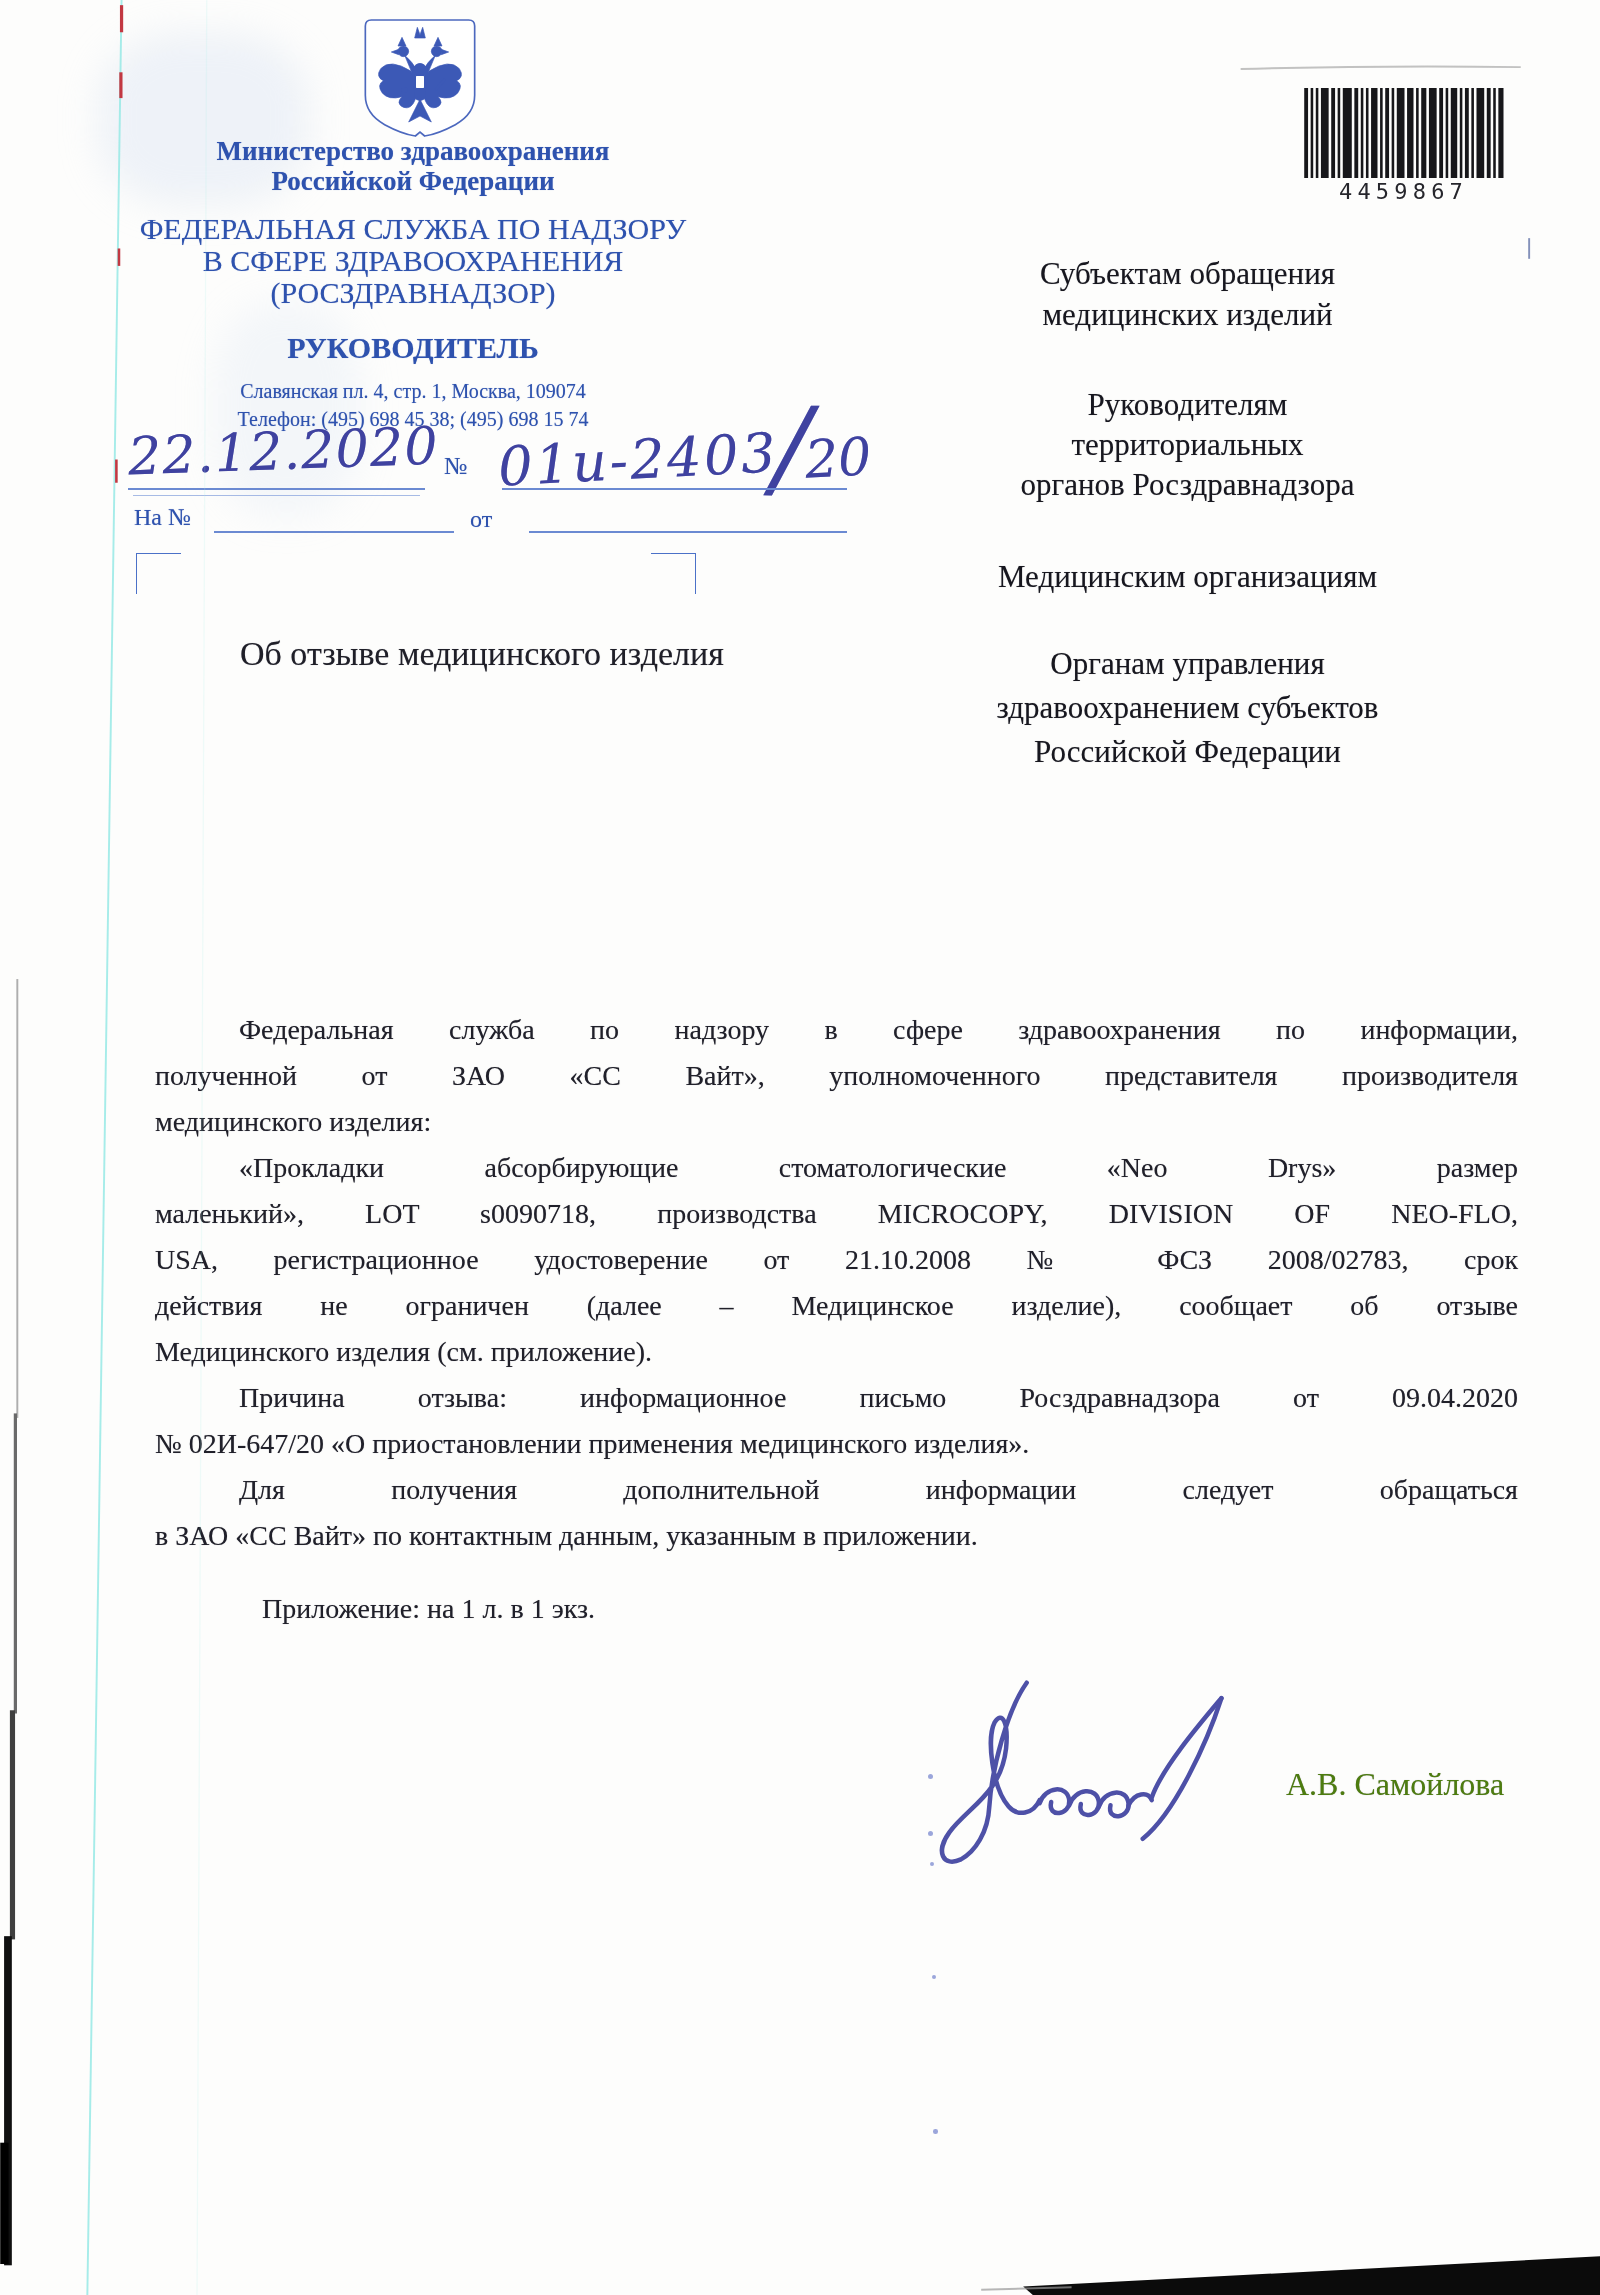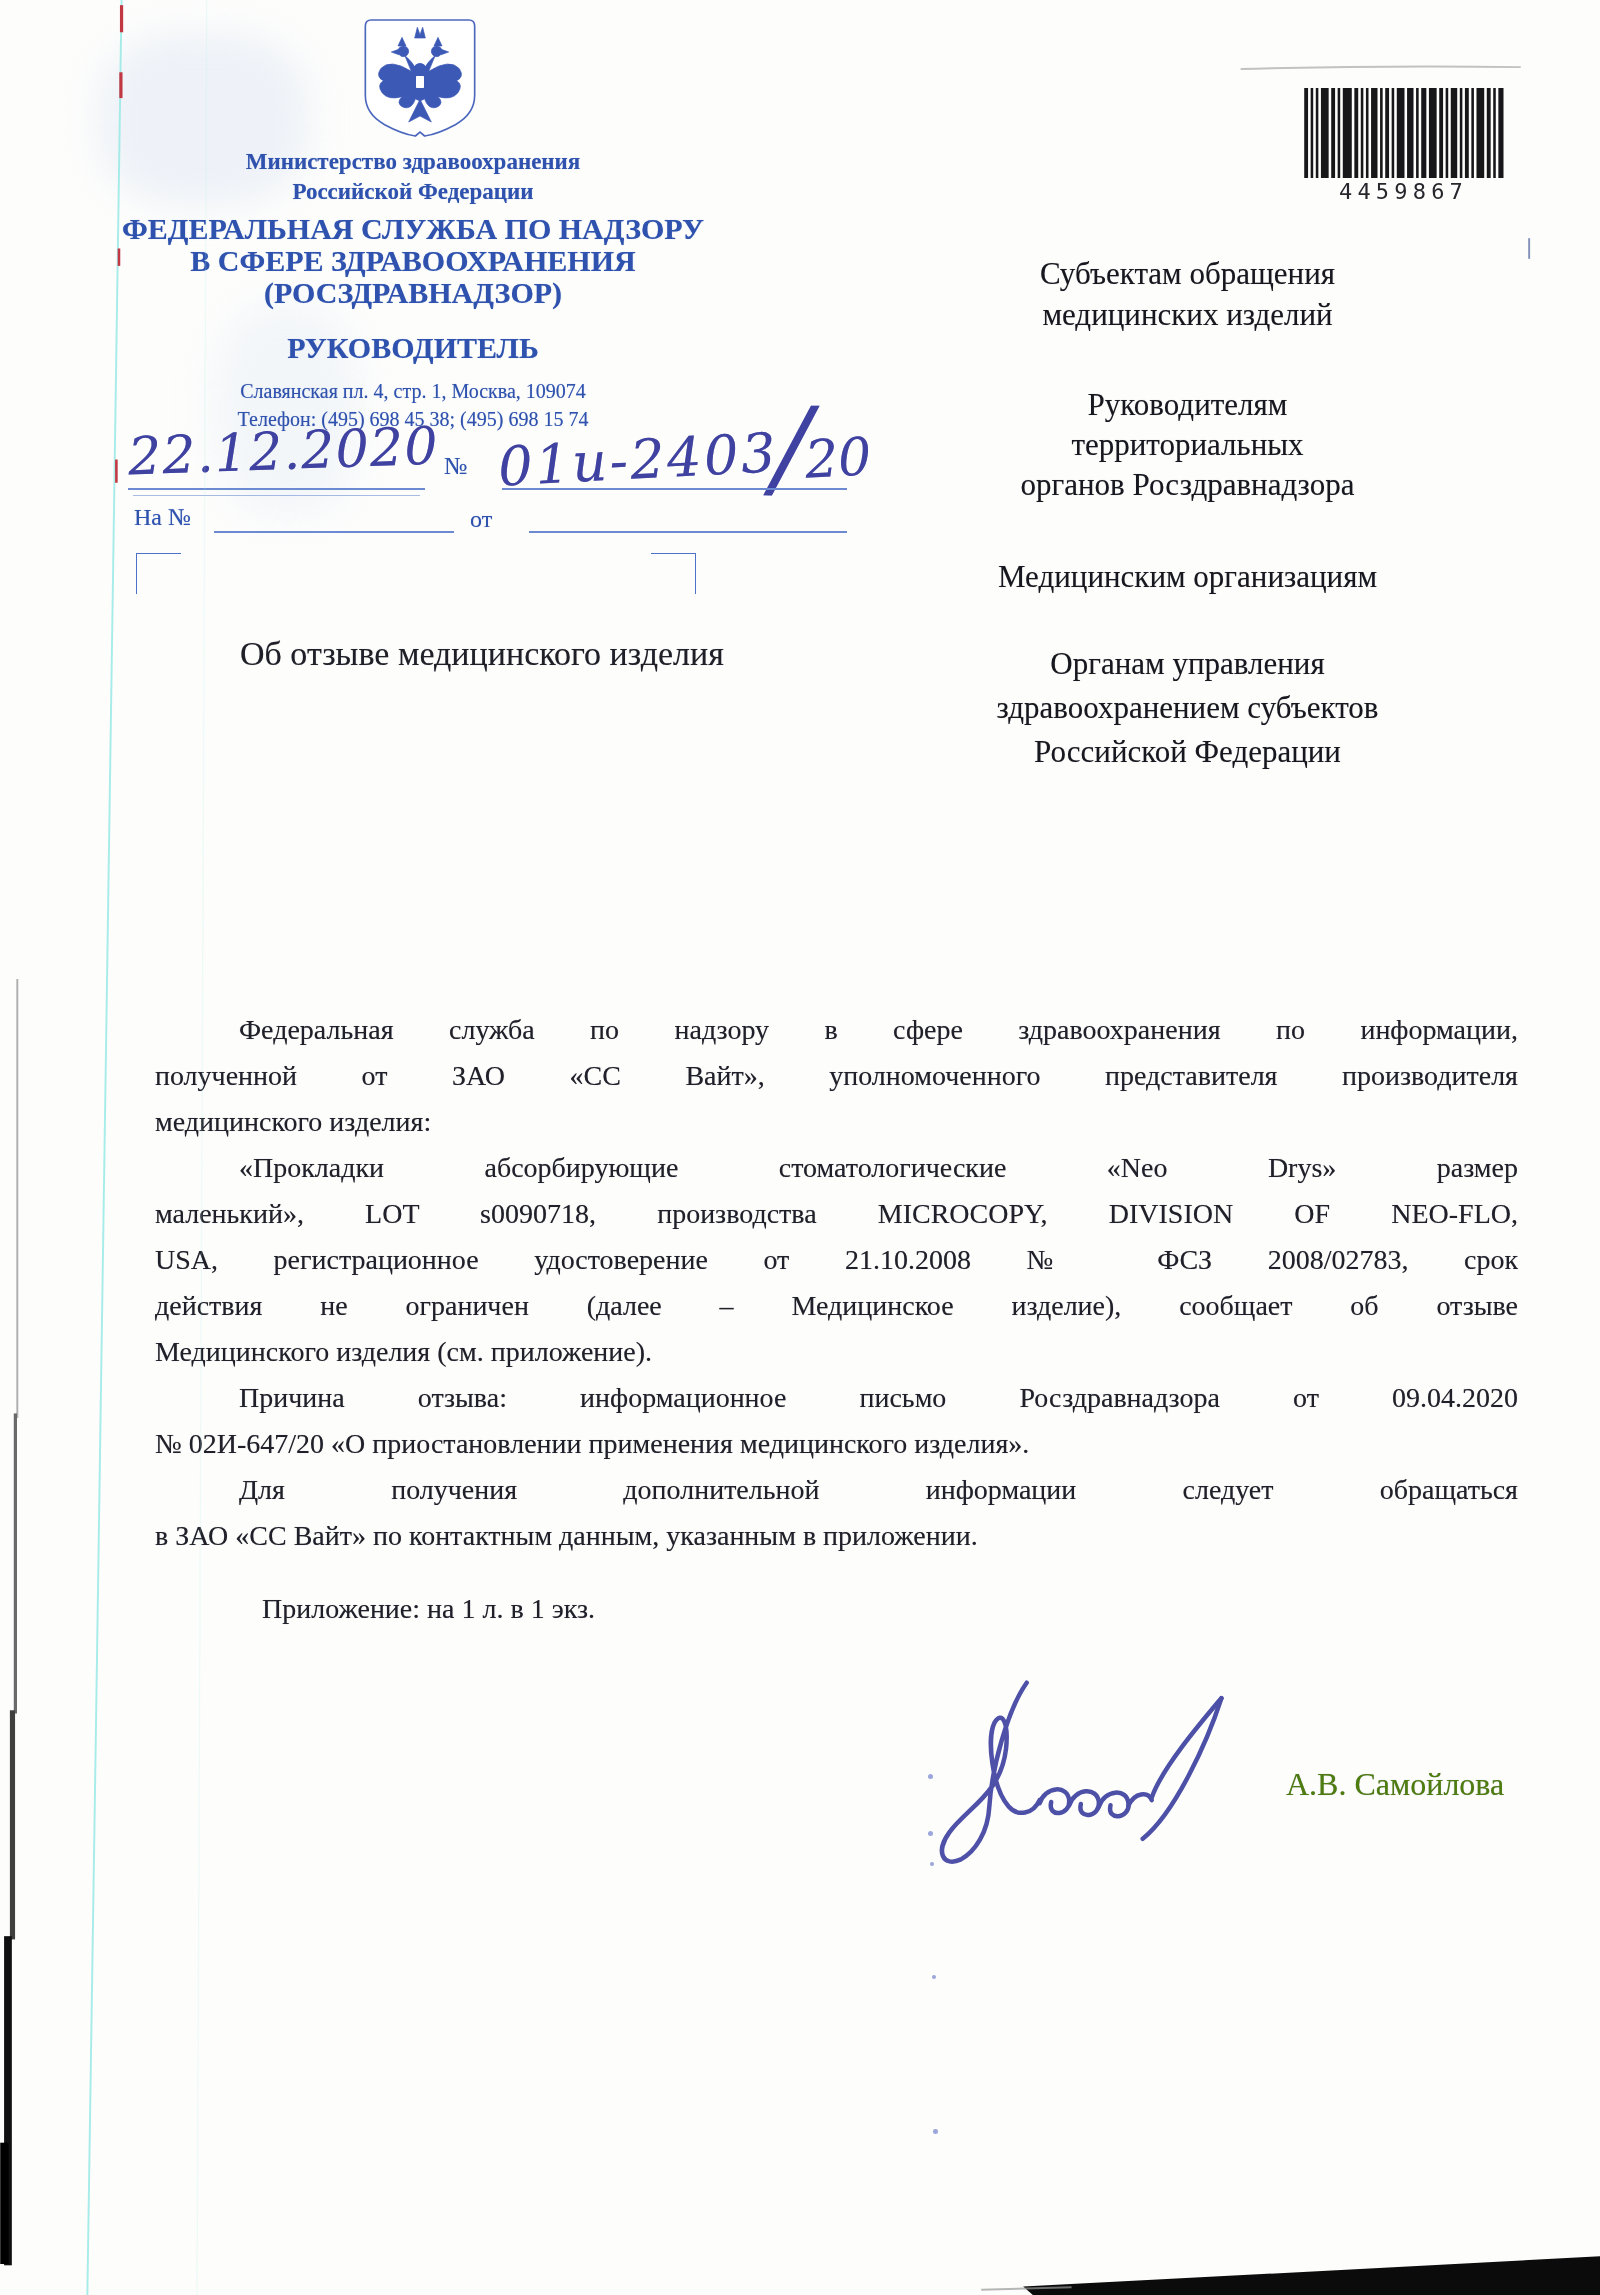--- a/index.html
+++ b/index.html
@@ -12,22 +12,22 @@
   .abs { position:absolute; }
 
   
   .smudge { position:absolute; border-radius:40%; filter:blur(18px); }
   .smudge.s1 { left:97px; top:32px;  width:213px; height:174px; background:rgba(205,220,238,.30); }
   .smudge.s2 { left:213px; top:303px; width:148px; height:213px; background:rgba(205,220,238,.20); }
 
   
   .blue  { color:#2e52ae; text-shadow:0 0 0.9px rgba(46,82,174,.45); }
   .lh-center { left:90px; width:646px; text-align:center; }
-  .ministry  { top:147px; font-size:23px; font-weight:bold; line-height:30px; }
-  .service   { top:213px; font-size:30px; font-weight:bold; line-height:32px; }
+  .ministry  { top:136px; font-size:27px; font-weight:bold; line-height:30px; }
+  .service   { top:213px; font-size:30px; font-weight:normal; line-height:32px; }
   .position  { top:331px; font-size:30px; font-weight:bold; }
   .addr      { top:380px; font-size:20px; }
   .phone     { top:408px; font-size:20px; }
 
   
   .ink { color:#3f42a0; font-style:italic; font-family:"DejaVu Serif", serif; text-shadow:0 0 0.6px rgba(63,66,160,.5); }
   .hw-date { left:128px; top:421px; font-size:52px; letter-spacing:1.3px; transform:rotate(-2deg); }
   .num-sign { left:444px; top:452px; font-size:24.5px; }
   .hw-number { left:498px; top:402px; display:flex; align-items:center; transform:rotate(-3deg); }
   .hw-number .main   { font-size:54px; letter-spacing:2.6px; }

